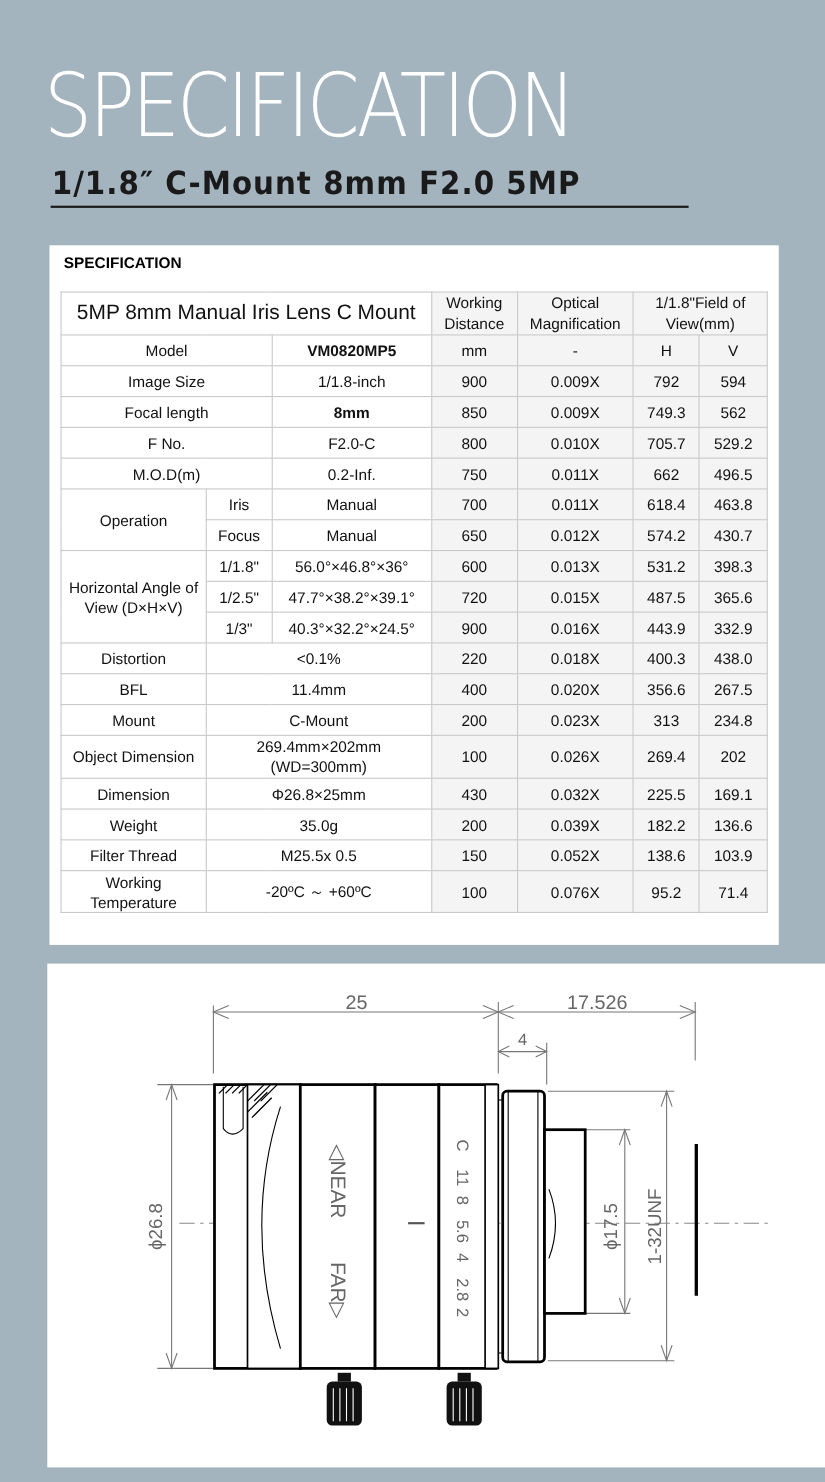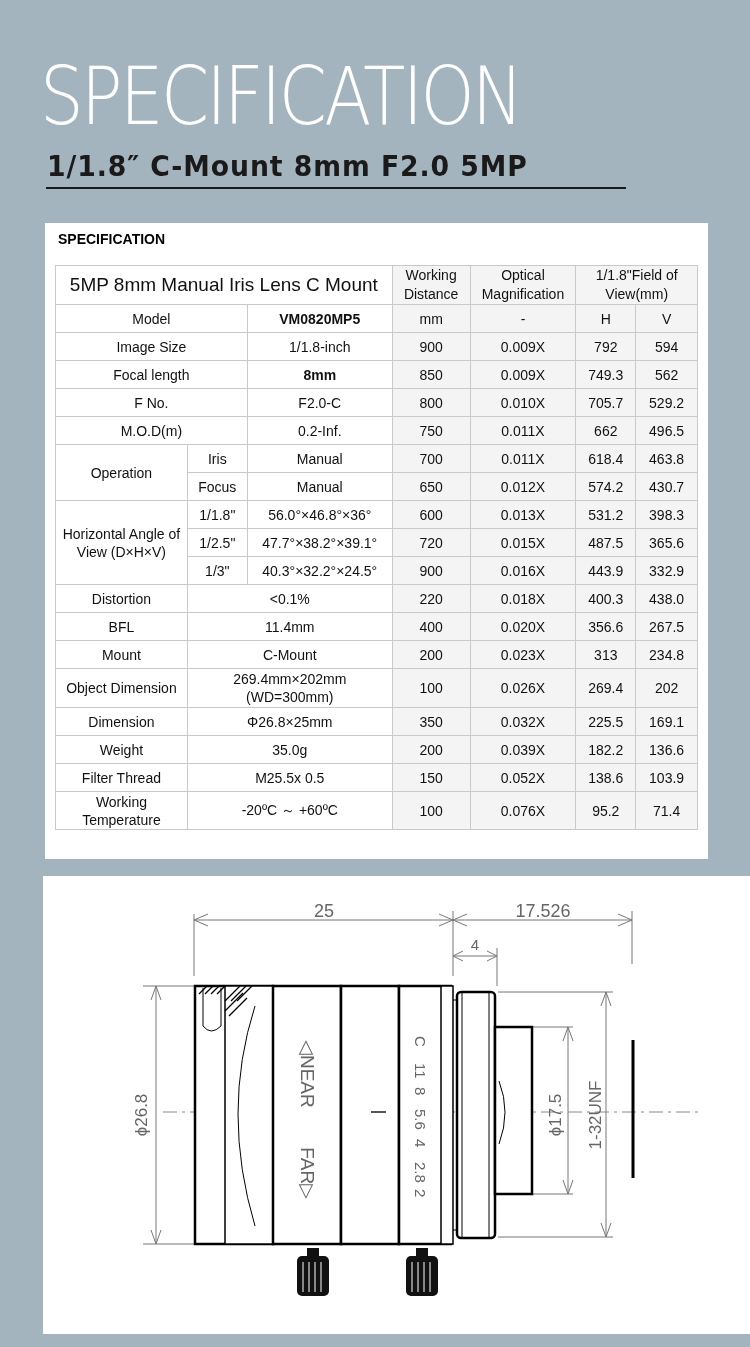--- a/index.html
+++ b/index.html
@@ -233,21 +233,21 @@
         <div>(WD=300mm)</div>
       </td>
       <td class="r">100</td>
       <td class="r">0.026X</td>
       <td class="r">269.4</td>
       <td class="r">202</td>
     </tr>
     <tr>
       <td class="l">Dimension</td>
       <td class="c" colspan="2">Φ26.8×25mm</td>
-      <td class="r">350</td>
+      <td class="r">430</td>
       <td class="r">0.032X</td>
       <td class="r">225.5</td>
       <td class="r">169.1</td>
     </tr>
     <tr>
       <td class="l">Weight</td>
       <td class="c" colspan="2">35.0g</td>
       <td class="r">200</td>
       <td class="r">0.039X</td>
       <td class="r">182.2</td>

